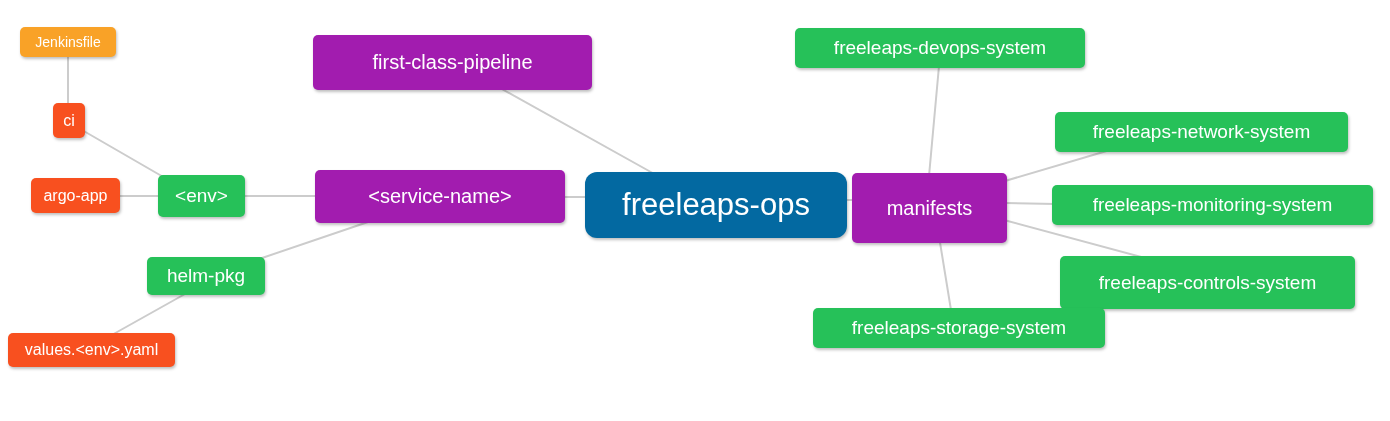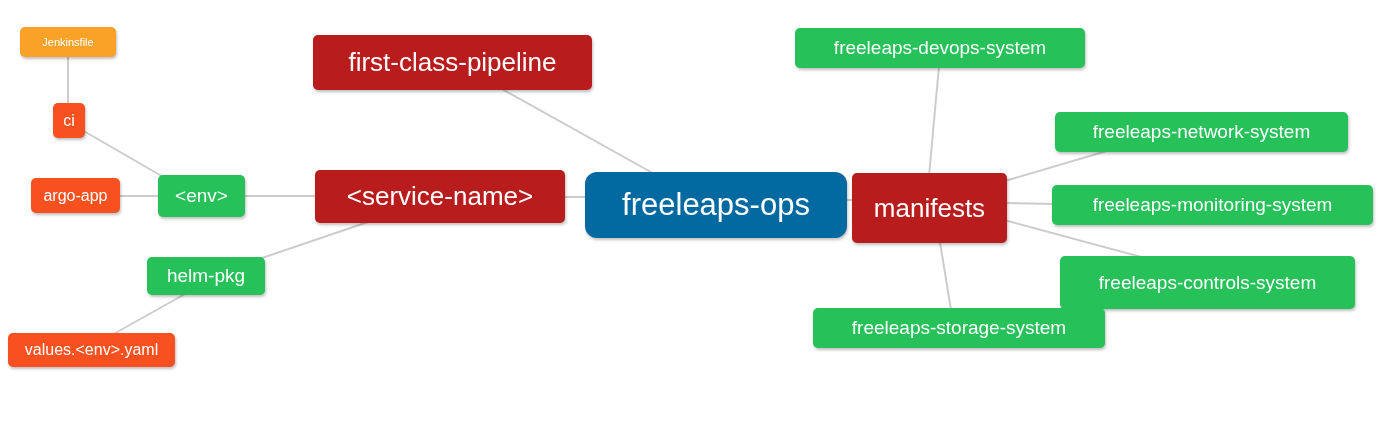--- a/index.html
+++ b/index.html
@@ -29,24 +29,24 @@
     align-items: center;
     justify-content: center;
     color: #ffffff;
     white-space: nowrap;
     border-radius: 5px;
     box-shadow: 1px 2px 3px rgba(0,0,0,0.25);
     z-index: 2;
     cursor: default;
   }
   .lv-root { background: #0369a1; font-size: 31px; border-radius: 12px; }
-  .lv-1    { background: #b91c1c; font-size: 26px; }
+  .lv-1    { background: #a21caf; font-size: 20px; }
   .lv-2    { background: #26C159; font-size: 19px; }
   .lv-3    { background: #F8501F; font-size: 16px; }
-  .lv-4    { background: #F9A227; font-size: 11px; }
+  .lv-4    { background: #F9A227; font-size: 14px; }
 </style>
 </head>
 <body>
 
 <div id="canvas">
 
   <svg id="edge-layer" viewBox="0 0 1390 421" xmlns="http://www.w3.org/2000/svg">
     <g stroke="#CCCCCC" stroke-width="2" stroke-linecap="round" fill="none">
       <line x1="68" y1="55" x2="68" y2="107"></line>
       <line x1="82" y1="130" x2="172" y2="182"></line>

